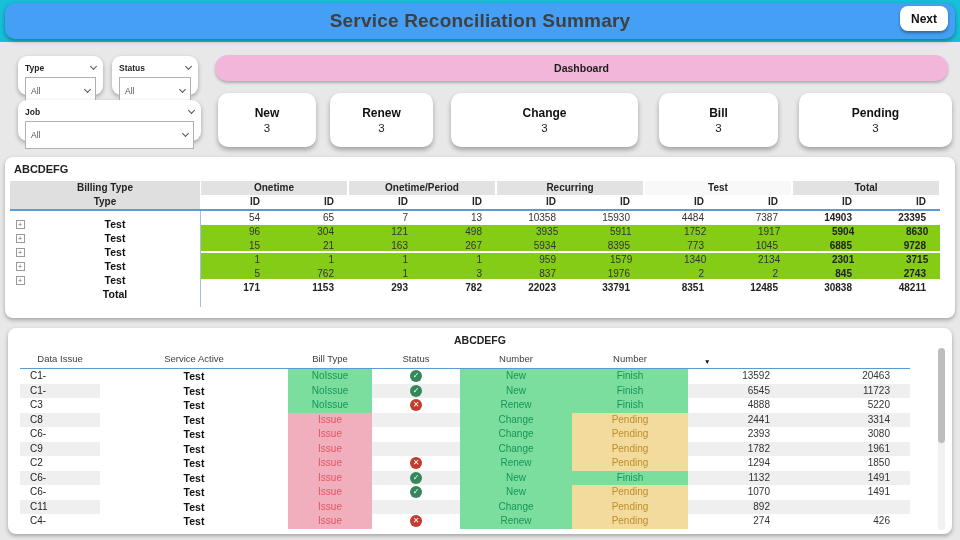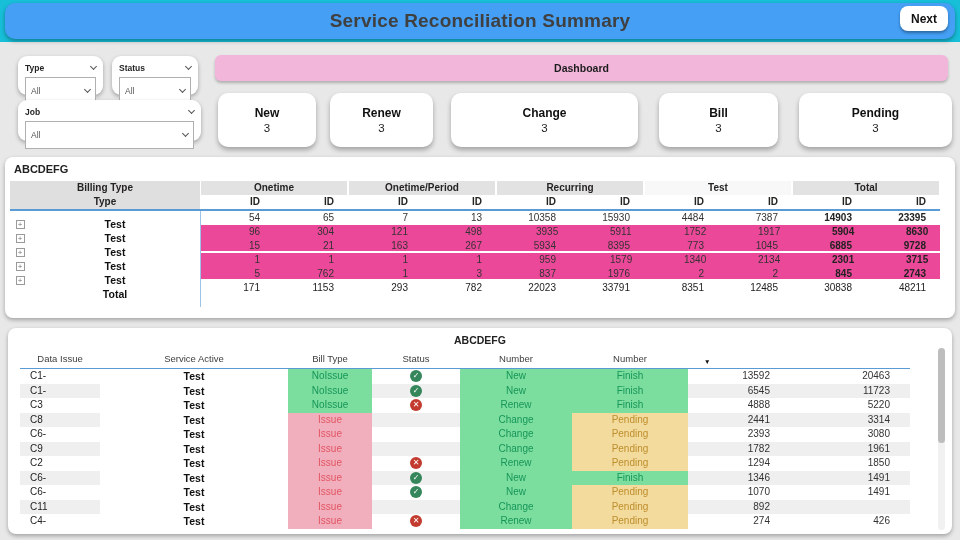--- a/index.html
+++ b/index.html
@@ -25,21 +25,21 @@
   .filter-head { display:flex; align-items:center; justify-content:space-between; height:12px; }
   .filter-label { font-size:8.5px; font-weight:bold; color:#252423; }
   .chev { width:5px; height:5px; border-right:1.2px solid #555; border-bottom:1.2px solid #555;
           transform:rotate(45deg); margin-top:-3px; flex:none; }
   .filter-select { margin-top:3px; border:1px solid #b0b0b0; height:28px; display:flex; align-items:center;
                    justify-content:space-between; padding:0 5px; cursor:pointer; background:#fff; }
   .filter-value { font-size:8.5px; color:#555; }
 
   
   .dashboard-btn { position:absolute; left:215px; top:55px; width:733px; height:26px; background:#F3B6DB;
-                   border-radius:6px; display:flex; align-items:center; justify-content:center;
+                   border-radius:13px; display:flex; align-items:center; justify-content:center;
                    font-size:10.5px; font-weight:bold; color:#1c1c1c; box-shadow:0 2px 3px rgba(0,0,0,0.25);
                    cursor:pointer; }
 
   
   .kpi { position:absolute; top:93px; height:54px; background:#fff; border-radius:10px;
          box-shadow:0 3px 5px rgba(0,0,0,0.3); display:flex; flex-direction:column; align-items:center;
          justify-content:center; gap:2px; cursor:pointer; }
   .kpi-label { font-size:12px; font-weight:bold; color:#111; }
   .kpi-value { font-size:11.5px; color:#222; }
   .kpi-new     { left:218px; width:98px; }
@@ -64,23 +64,23 @@
   .m-body { border-top:2px solid #5B9BD5; }
   .m-row { display:grid; grid-template-columns:20px 170px repeat(10,74px); height:14px; align-items:center; }
   .m-cell { font-size:10px; color:#333; }
   .m-icon { display:flex; justify-content:center; }
   .expand-box { width:9px; height:9px; border:1px solid #9a9a9a; background:#fff; color:#777; font-size:8px;
                 line-height:7px; text-align:center; cursor:pointer; }
   .m-name { text-align:center; font-weight:bold; color:#111; font-size:10.5px; }
   .m-val { text-align:right; padding-right:14px; height:26px; line-height:14px; }
   .m-val.first { border-left:1px solid #9DC3E8; }
   .m-val.bold { font-weight:bold; color:#222; }
-  .m-row.stripe .m-val { background:#ec4899;padding-left:40px; }
+  .m-row.stripe .m-val { background:#84cc16;padding-left:40px; }
   .m-row.total .m-name { font-size:10.5px; }
-  .m-row.total .m-val { font-weight:normal;padding-left:28px; }
+  .m-row.total .m-val { font-weight:bold;padding-left:28px; }
 
   
   .detail-card { position:absolute; left:8px; top:328px; width:944px; height:206px; background:#fff;
                  border-radius:8px; box-shadow:0 2px 4px rgba(0,0,0,0.3); overflow:hidden; }
   .detail-title { position:absolute; left:0; top:6px; width:100%; text-align:center; font-size:10.5px;
                   font-weight:bold; color:#222; }
   .d-head { position:absolute; left:12px; top:22px; width:890px; display:grid;
             grid-template-columns:80px 188px 84px 88px 112px 116px 102px 120px; height:16px; align-items:center; }
   .d-h { font-size:9.5px; color:#404040; text-align:center; cursor:pointer; }
   .d-h.case { grid-column:1 / 3; }
@@ -386,21 +386,21 @@
       </div>
       <div class="d-row stripe">
         <div class="d-cell d-id">C6-</div>
         <div class="d-cell d-name">Test</div>
         <div class="d-cell d-flag cell-pink">Issue</div>
         <div class="d-cell d-active">
           <span class="icon-circle icon-check">✓</span>
         </div>
         <div class="d-cell d-bill cell-green">New</div>
         <div class="d-cell d-status cell-green">Finish</div>
-        <div class="d-cell d-num">1346</div>
+        <div class="d-cell d-num">1132</div>
         <div class="d-cell d-num">1491</div>
       </div>
       <div class="d-row">
         <div class="d-cell d-id">C6-</div>
         <div class="d-cell d-name">Test</div>
         <div class="d-cell d-flag cell-pink">Issue</div>
         <div class="d-cell d-active">
           <span class="icon-circle icon-check">✓</span>
         </div>
         <div class="d-cell d-bill cell-green">New</div>

